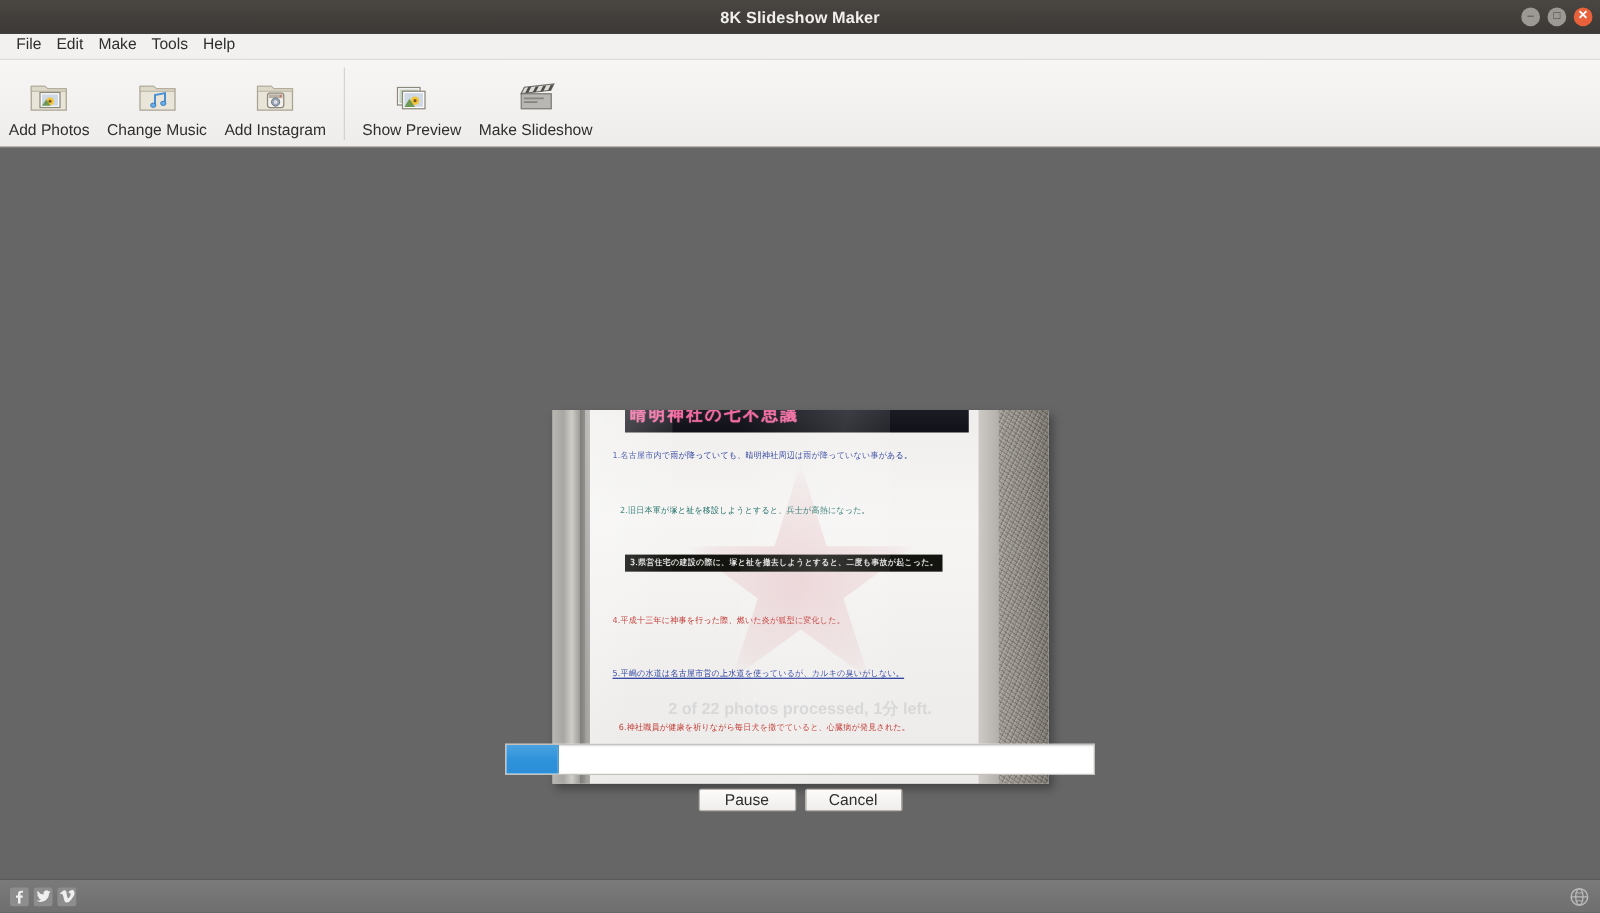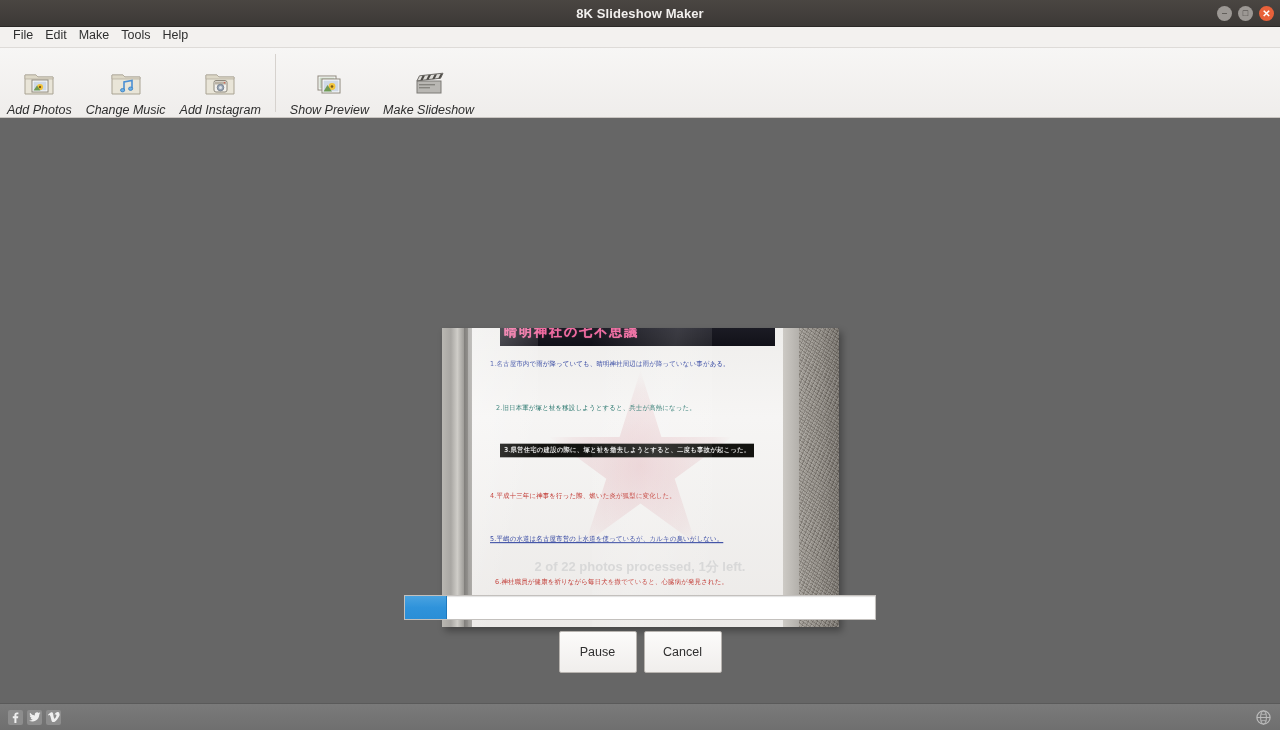--- a/index.html
+++ b/index.html
@@ -60,24 +60,23 @@
     cursor: default;
     white-space: nowrap;
   }
 
   
   .toolbar {
     height: 70px;
     flex: 0 0 70px;
     background: linear-gradient(to bottom, #f7f6f5 0%, #efedeb 100%);
     border-bottom: 1px solid #c9c5c1;
-    display: flex; align-items: flex-end;
+    display: flex; align-items: center;
     position: relative;
     padding-top: 6px;
-    font-style: italic;
   }
   .tb-group { display: flex; align-items: flex-start; }
   .tb-sep {
     width: 1px; height: 58px;
     background: #d6d2ce;
     margin: 0 7px;
     align-self: flex-start;
   }
   .tbitem {
     display: flex; flex-direction: column; align-items: center;
@@ -220,21 +219,21 @@
   .progressfill {
     position: absolute; left: 0; top: 0; bottom: 0;
     background: linear-gradient(to bottom, #4aa3e0 0%, #2f93db 50%, #2b8ed6 100%);
     border-right: 1px solid #1f79bd;
   }
   .btnrow {
     display: flex; gap: 7px;
     margin-top: 11px;
   }
   .btn {
-    min-width: 78px; height: 42px;
+    min-width: 78px; height: 18px;
     background: linear-gradient(to bottom, #fcfbfa 0%, #f0eeec 100%);
     border: 1px solid #b7b3af;
     border-radius: 2px;
     font-size: 12.5px;
     color: #2f2f2f;
     display: flex; align-items: center; justify-content: center;
     cursor: default;
     padding: 0 14px;
     text-align: right;
   }

